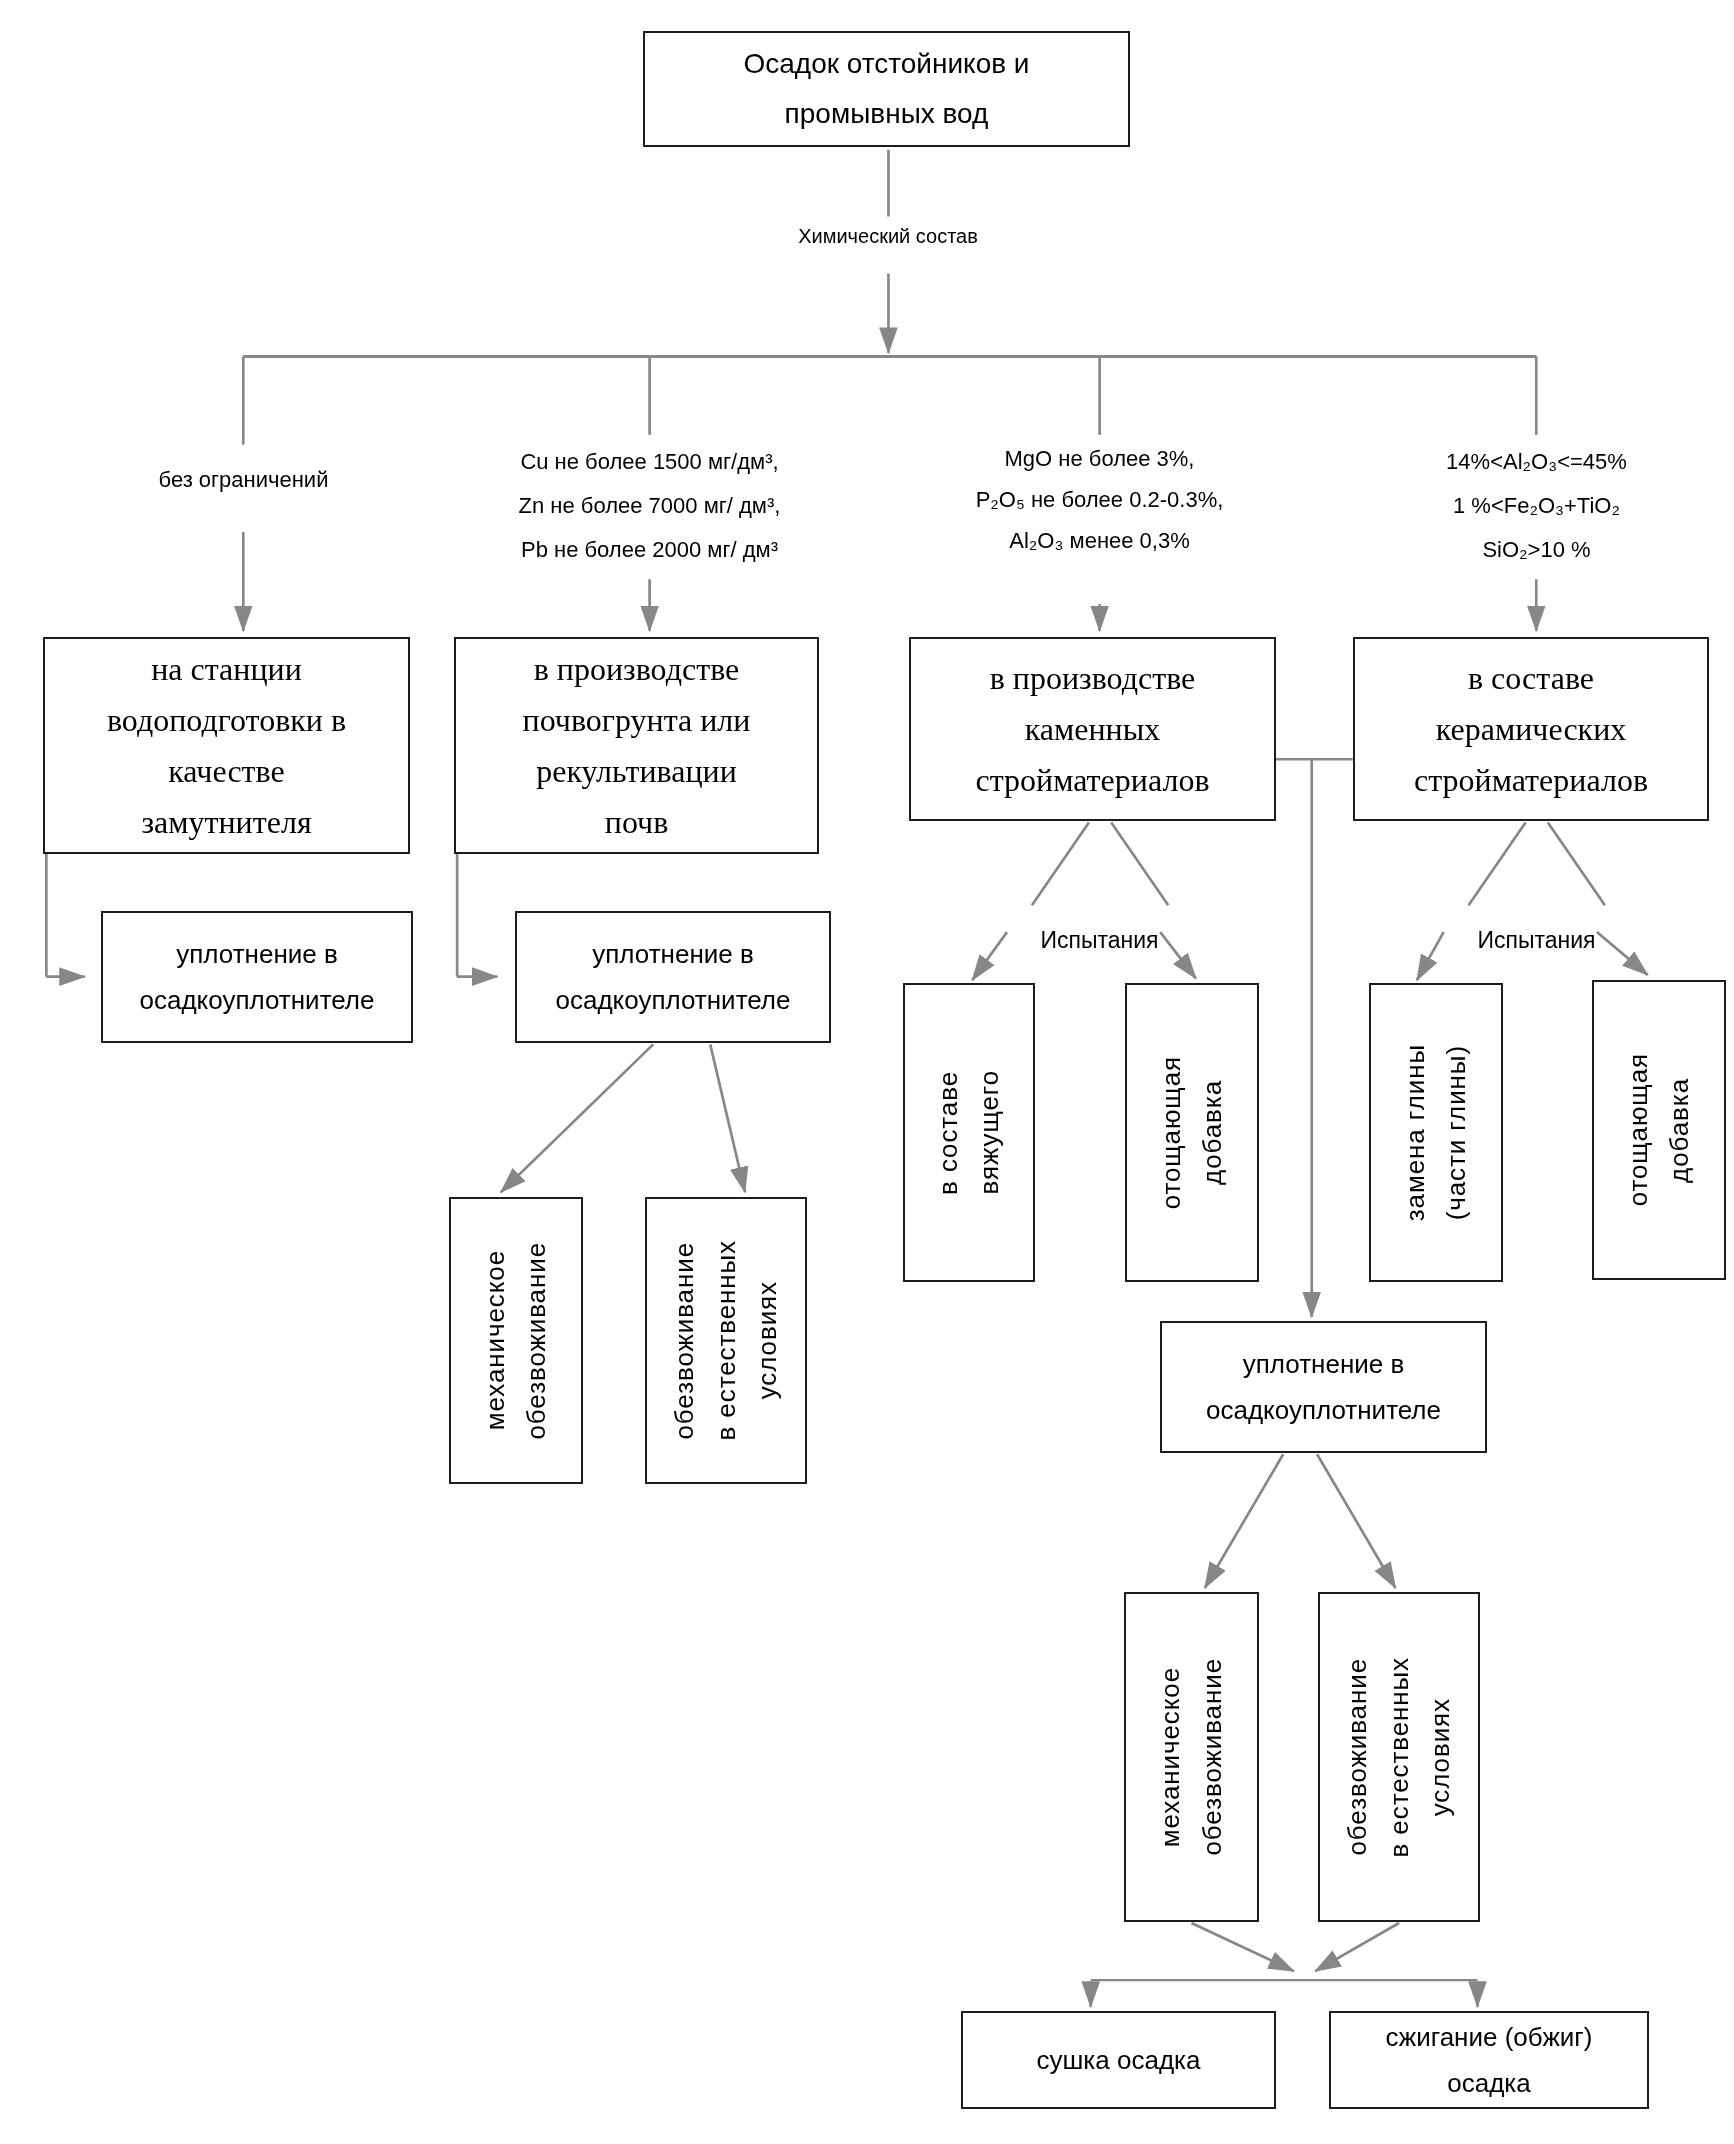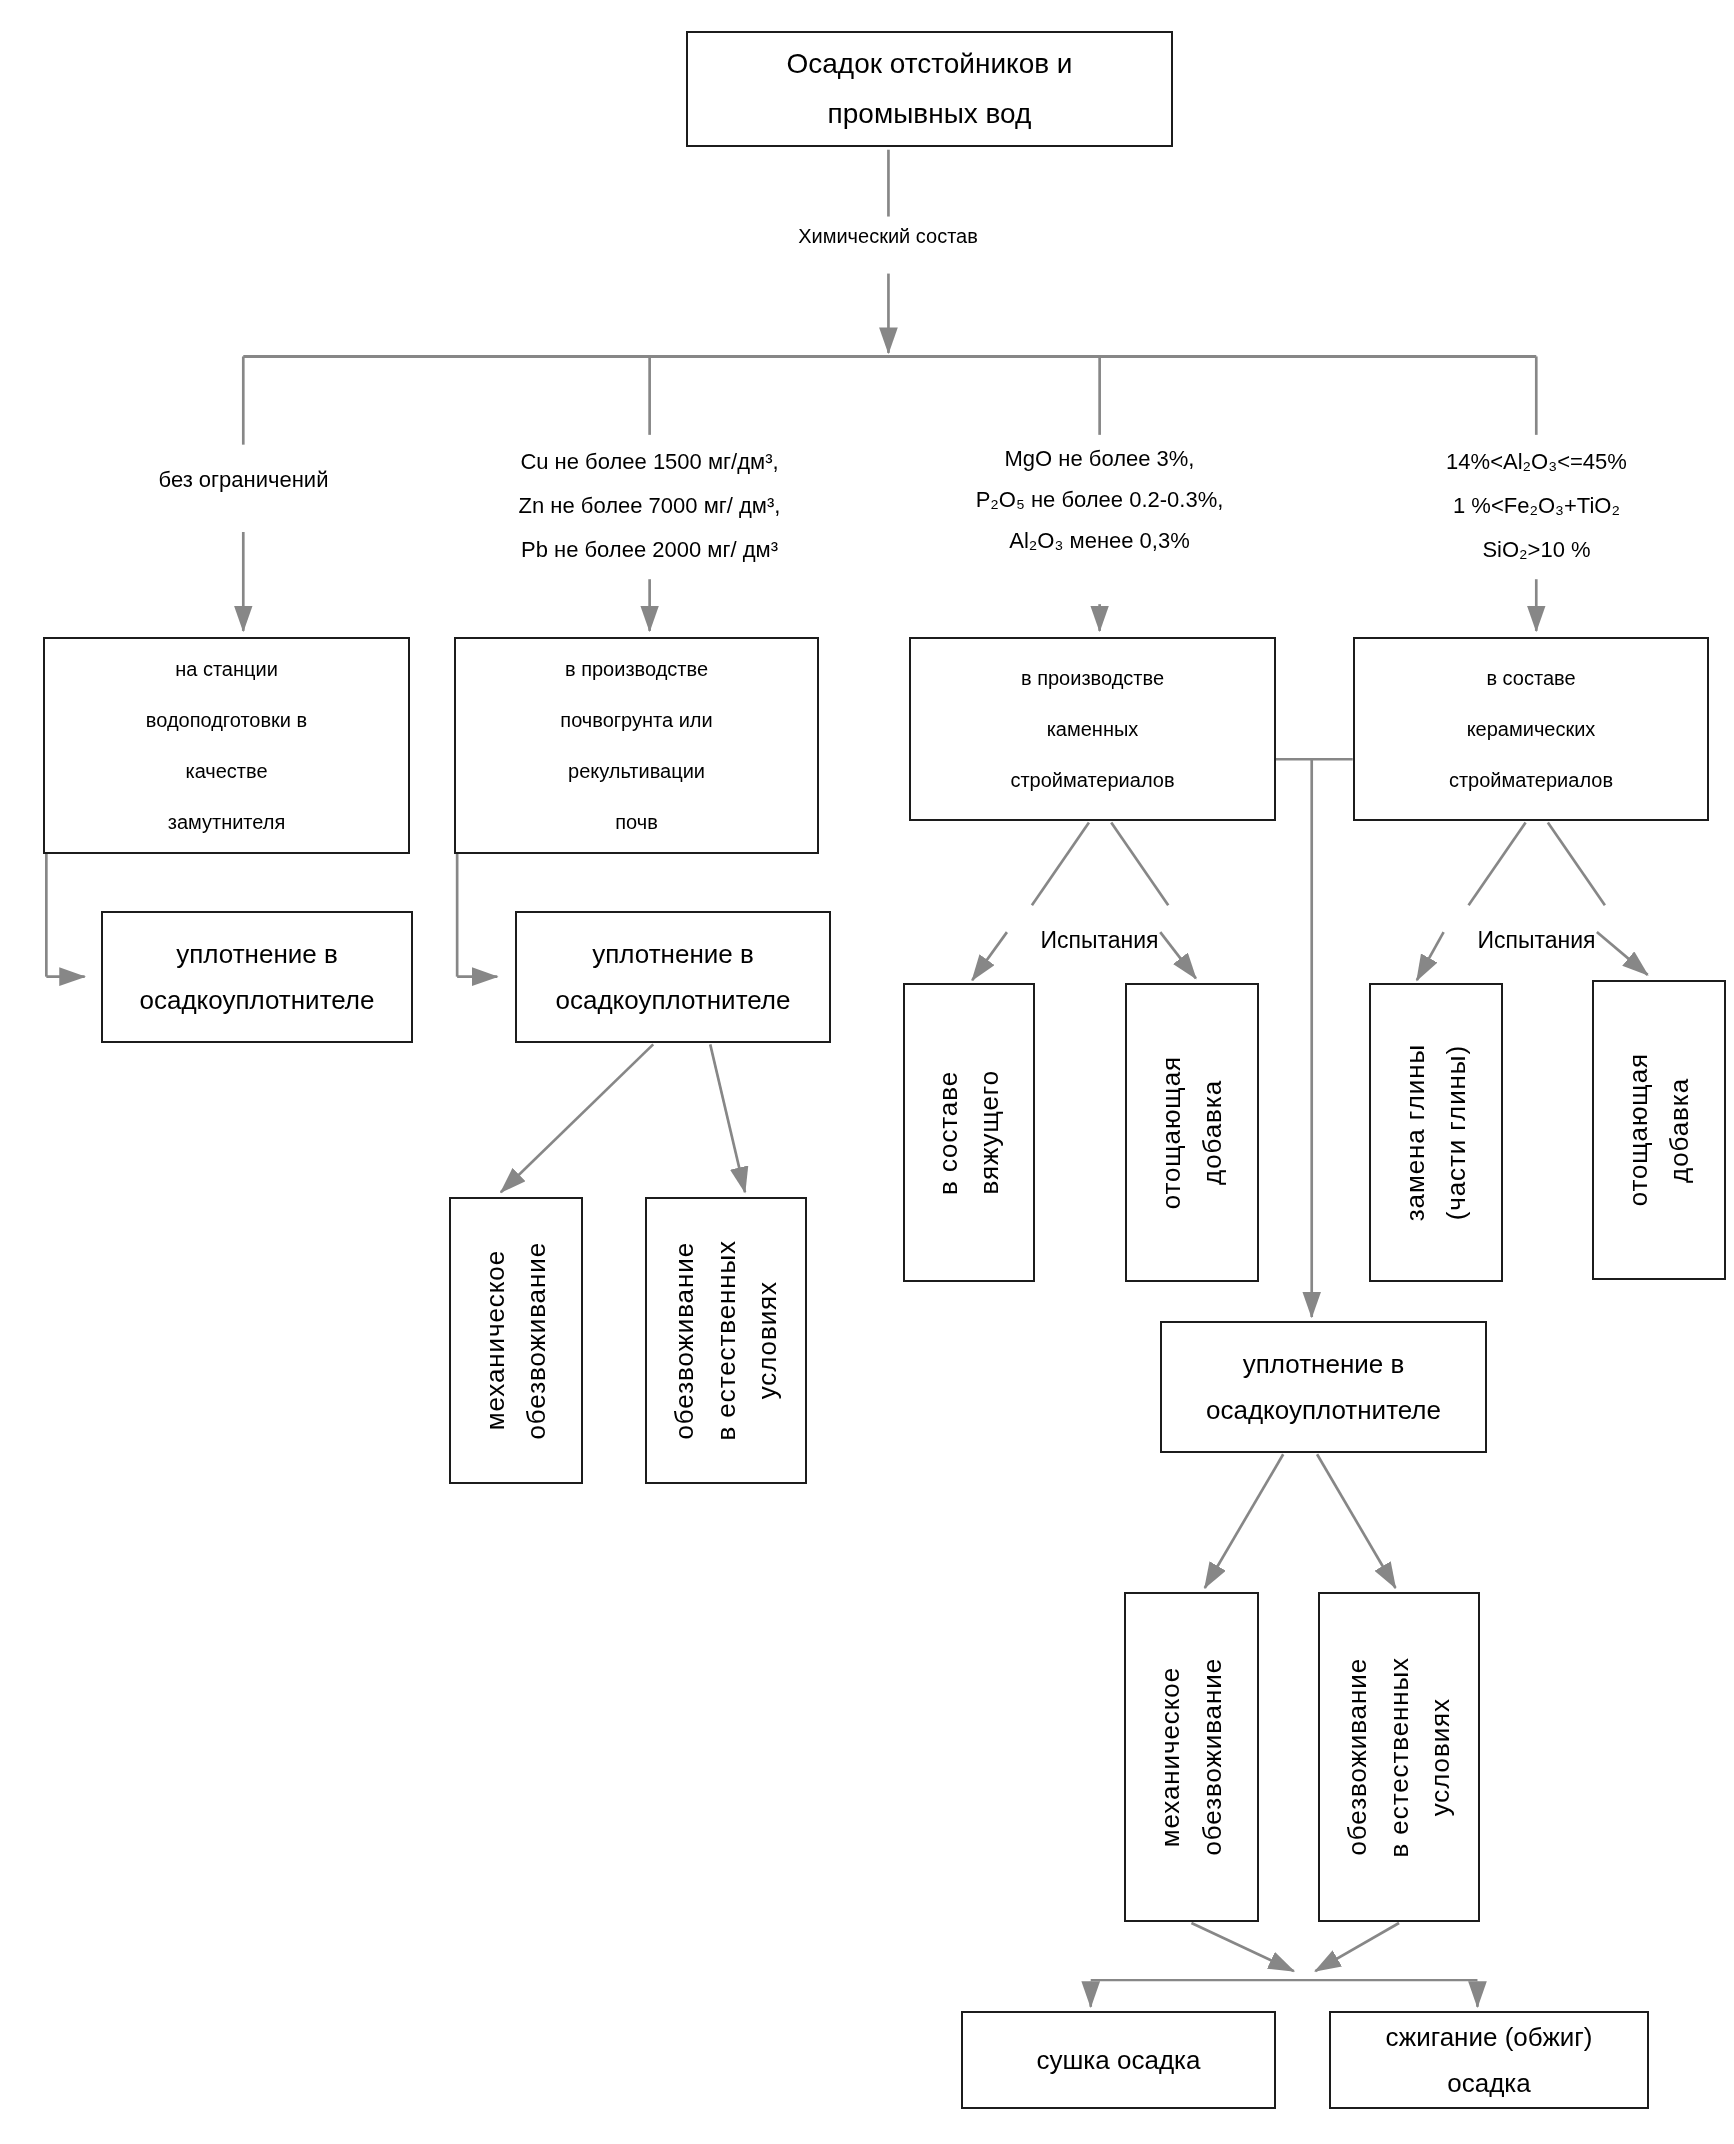--- a/index.html
+++ b/index.html
@@ -7,22 +7,22 @@
     position:relative; width:1735px; height:2144px; background:#ffffff;
     font-family:"Liberation Sans","DejaVu Sans",sans-serif; color:#000;
   }
   .layer { position:absolute; left:0; top:0; width:1735px; height:2144px; }
   .box {
     position:absolute; box-sizing:border-box; background:#ffffff;
     border:2.7px solid #1c1c1c; display:flex; flex-direction:column;
     align-items:center; justify-content:center; text-align:center;
   }
   .box .ln { display:block; }
-  .f31 { font-size:20px; line-height:51px; }
-  .f31t { font-size:28px; line-height:50px;margin-left:43px; }
+  .f31 { font-size:32px; line-height:51px;font-family:Liberation Serif, serif; }
+  .f31t { font-size:28px; line-height:50px; }
   .f29 { font-size:26px; line-height:46px;margin-left:12px; }
   .rot { flex-direction:row; gap:10.7px; border-width:2.2px; }
   .vln {
     display:inline-block; writing-mode:vertical-rl; transform:rotate(180deg);
     font-size:26px; letter-spacing:0.9px;
   }
   .cond { position:absolute; text-align:center; font-size:22px; }
   .cond .cln { display:block; line-height:44px; }
   .cond.tight .cln { line-height:41px; }
   .flabel { position:absolute; text-align:center; }

